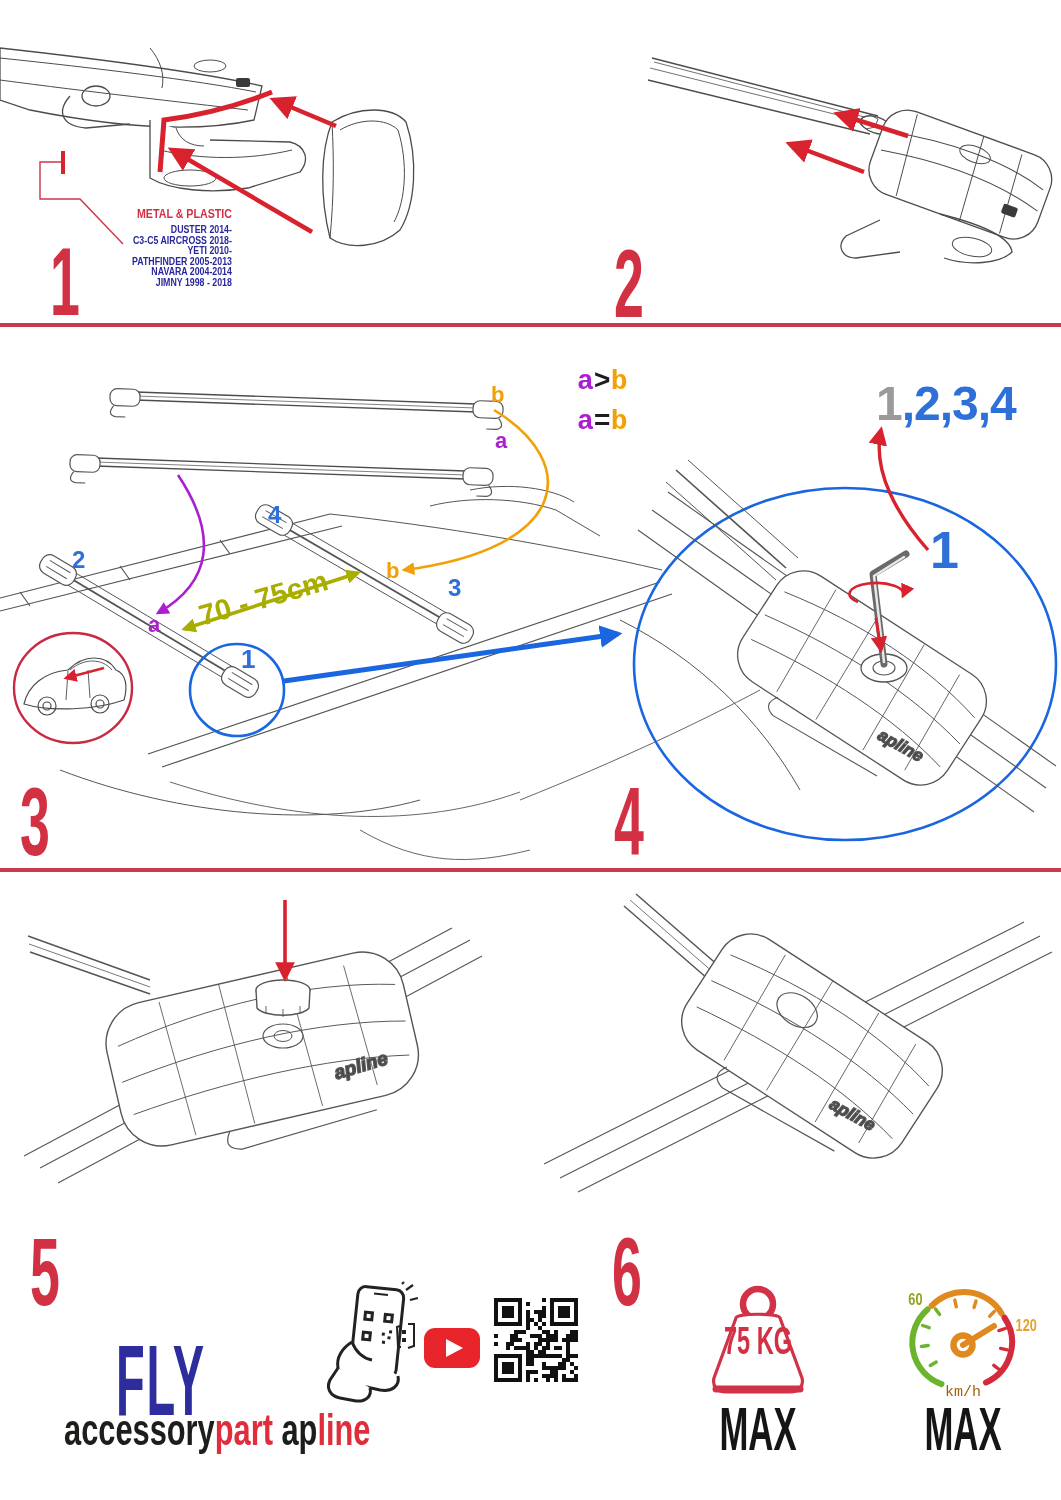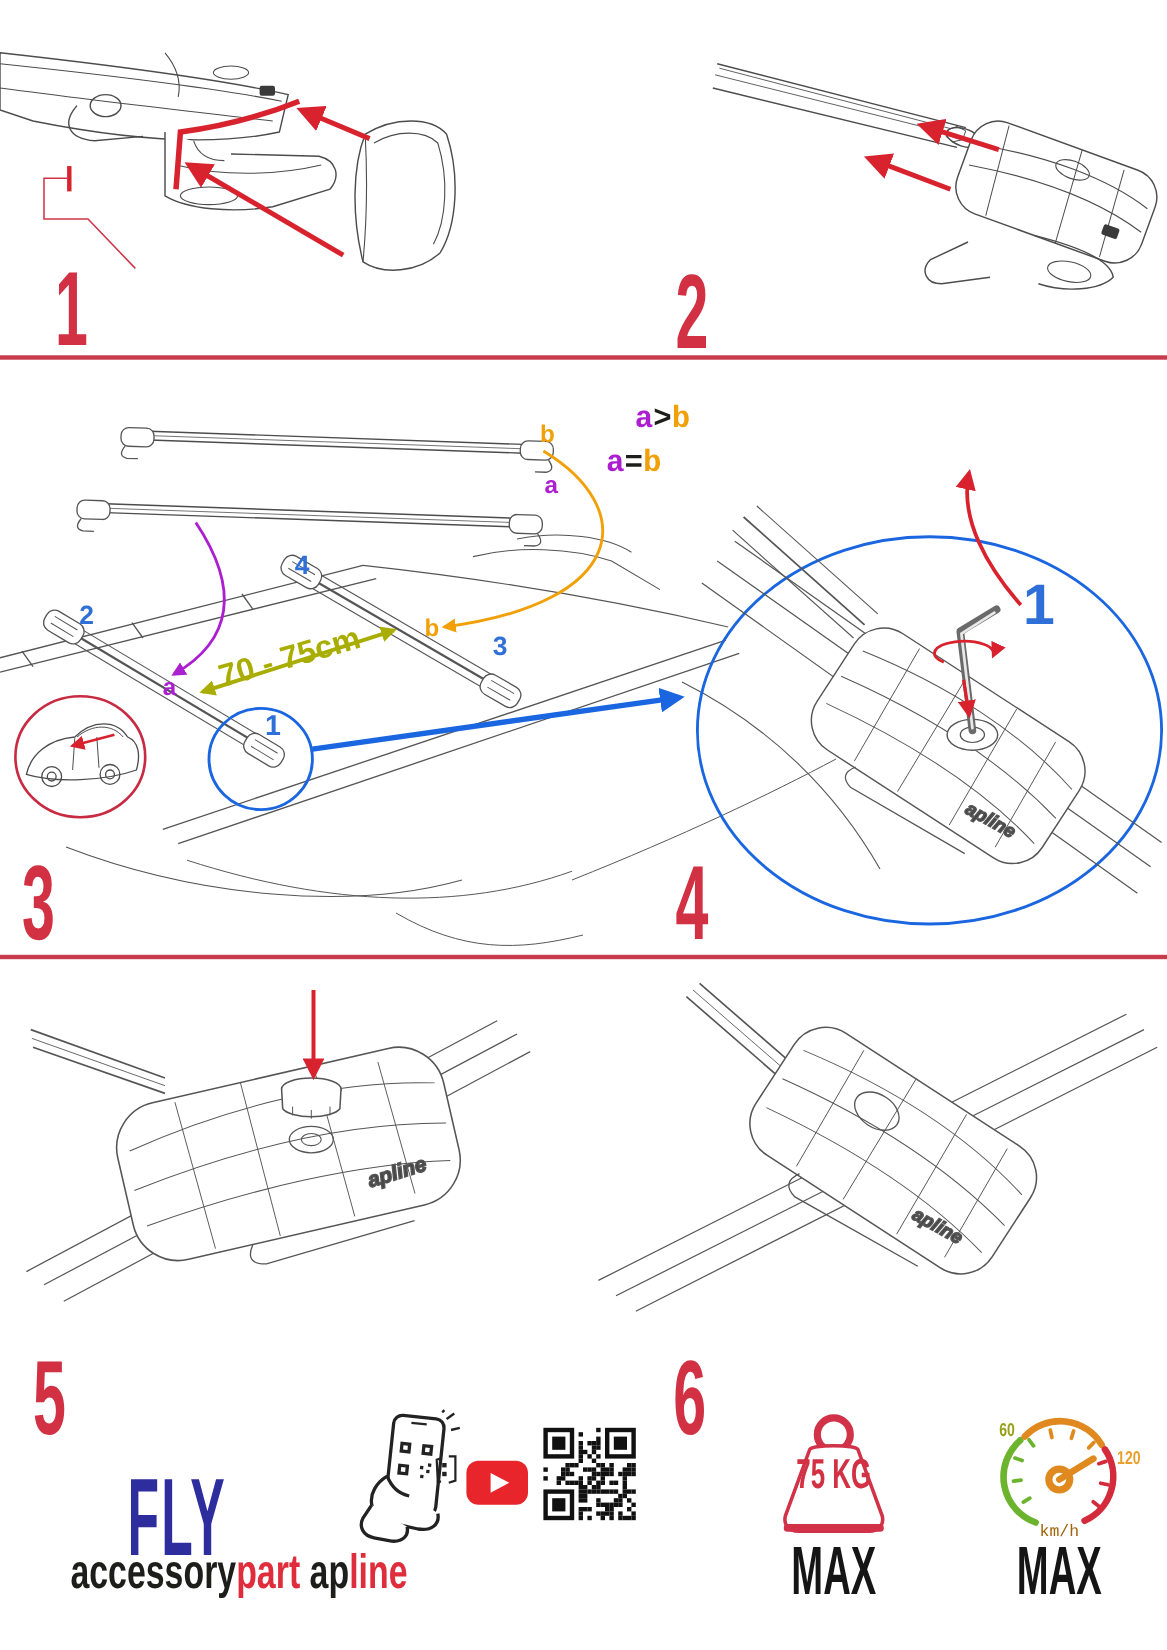--- a/index.html
+++ b/index.html
@@ -100,20 +100,29 @@
       <path d="M880,220 L846,236 C836,246 842,258 856,258 L900,252"></path>
       <path d="M940,214 C980,224 1010,236 1012,252 C1000,264 968,266 944,258"></path>
       <ellipse cx="972" cy="247" rx="20" ry="9" transform="rotate(12 972 247)" stroke-width="1"></ellipse>
     </g>
     <g>
       <path d="M908,136 L838,114" fill="none" stroke="#d8232f" stroke-width="4.5" marker-end="url(#tR)"></path>
       <path d="M864,172 L790,144" fill="none" stroke="#d8232f" stroke-width="4.5" marker-end="url(#tR)"></path>
     </g>
   </svg>
 
+  <div class="metal-block">
+    <div class="metal-title">METAL &amp; PLASTIC</div>
+    <div class="model-line">DUSTER 2014-</div>
+    <div class="model-line">C3-C5 AIRCROSS 2018-</div>
+    <div class="model-line">YETI 2010-</div>
+    <div class="model-line">PATHFINDER 2005-2013</div>
+    <div class="model-line">NAVARA 2004-2014</div>
+    <div class="model-line">JIMNY 1998 - 2018</div>
+  </div>
   <div class="panel-num" style="left:50px;top:234px">1</div>
   <div class="panel-num" style="left:614px;top:236px">2</div>
 
   <div class="divider" style="top:323px"></div>
 
   <svg class="abs" style="left:0;top:330px" width="1061" height="535" viewBox="0 0 1061 535">
     <defs>
       <marker id="mR" viewBox="0 0 10 10" refX="8" refY="5" markerWidth="5.5" markerHeight="5.5" orient="auto-start-reverse">
         <path d="M0,0L10,5L0,10z" fill="#d8232f"></path>
         </marker>
@@ -231,28 +240,29 @@
       </g>
       <path d="M858,272 A27,11 0 1 1 903,266" stroke="#d8232f" stroke-width="2.6" marker-end="url(#mR)"></path>
       <path d="M876,288 L881,320" stroke="#d8232f" stroke-width="3" marker-end="url(#mR)"></path>
       <path d="M928,220 C898,186 872,142 881,100" stroke="#d8232f" stroke-width="3.4" marker-end="url(#mR)"></path>
     </g>
   </svg>
 
   <div class="lbl orange" style="left:491px;top:384px;font-size:22px">b</div>
   <div class="lbl purple" style="left:495px;top:430px;font-size:22px">a</div>
   <div class="rule" style="left:577px;top:368px"><span class="purple">a</span><span>&gt;</span><span class="orange">b</span></div>
-  <div class="rule" style="left:551px;top:408px"><span class="purple">a</span><span>=</span><span class="orange">b</span></div>
+  <div class="rule" style="left:577px;top:408px"><span class="purple">a</span><span>=</span><span class="orange">b</span></div>
   <div class="lbl blue" style="left:72px;top:548px;font-size:24px">2</div>
   <div class="lbl blue" style="left:268px;top:503px;font-size:24px">4</div>
   <div class="lbl blue" style="left:448px;top:576px;font-size:24px">3</div>
   <div class="lbl orange" style="left:386px;top:560px;font-size:22px">b</div>
   <div class="lbl purple" style="left:148px;top:614px;font-size:22px">a</div>
   <div class="lbl blue" style="left:241px;top:646px;font-size:26px">1</div>
   <div class="dist" style="left:200px;top:600px">70 - 75cm</div>
+  <div class="seq" style="left:876px;top:380px"><span class="gray">1</span><span class="blue">,2,3,4</span></div>
   <div class="lbl blue" style="left:930px;top:524px;font-size:52px">1</div>
   <div class="panel-num" style="left:20px;top:774px">3</div>
   <div class="panel-num" style="left:614px;top:774px">4</div>
 
   <div class="divider" style="top:868px"></div>
 
   <svg class="abs" style="left:0;top:878px" width="1061" height="340" viewBox="0 0 1061 340">
     <defs>
       <marker id="bR" viewBox="0 0 10 10" refX="8" refY="5" markerWidth="5.5" markerHeight="5.5" orient="auto-start-reverse">
         <path d="M0,0L10,5L0,10z" fill="#d8232f"></path>

